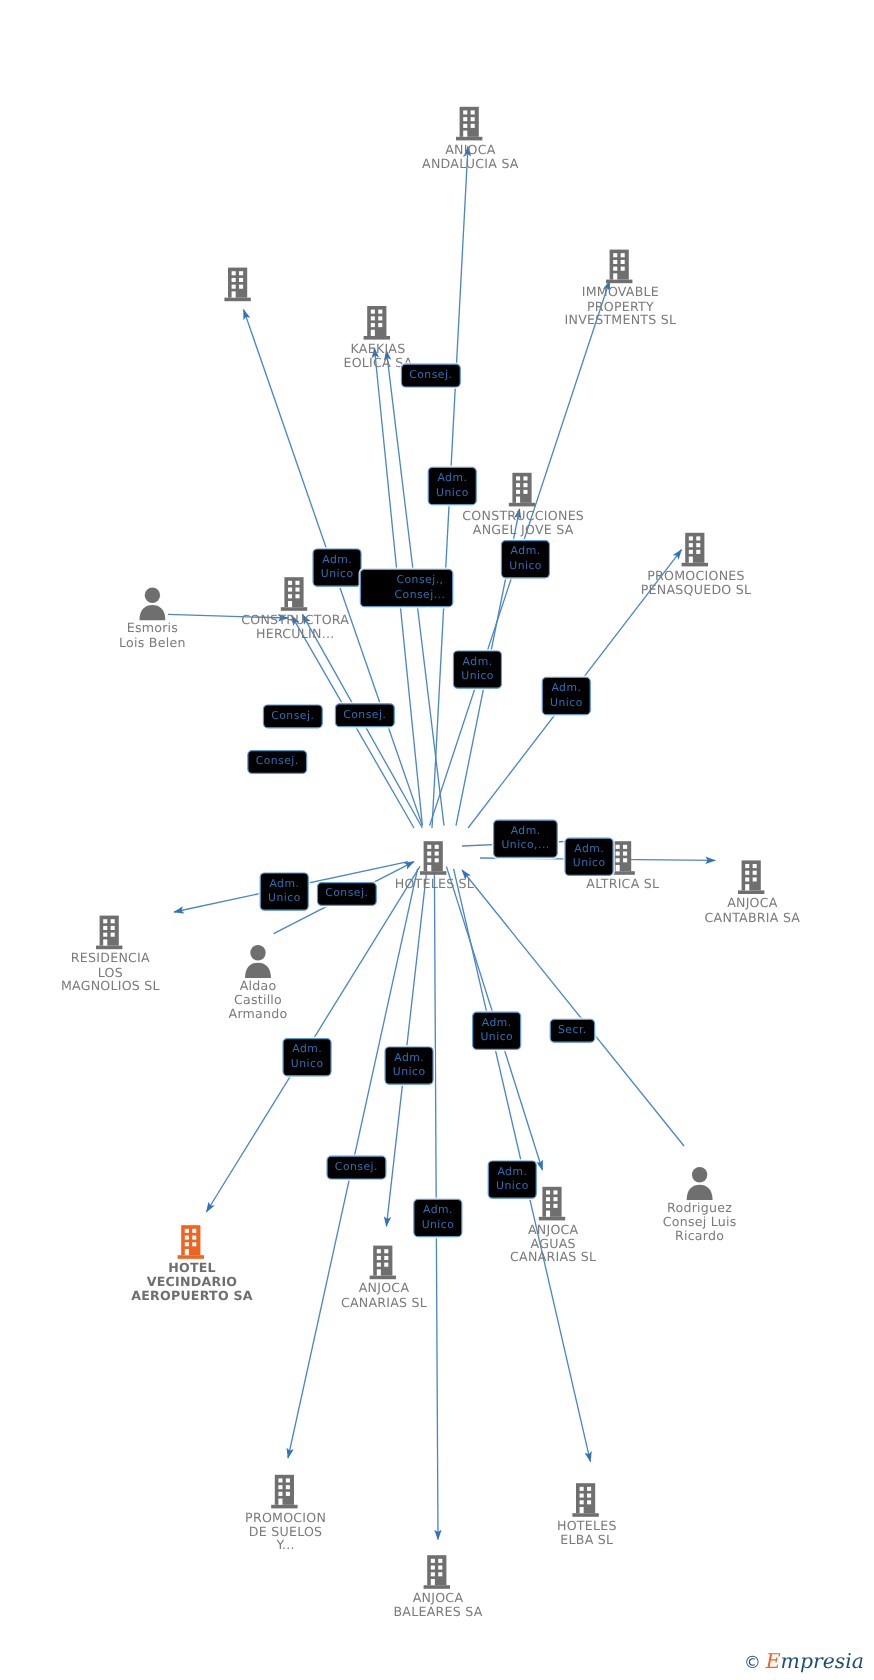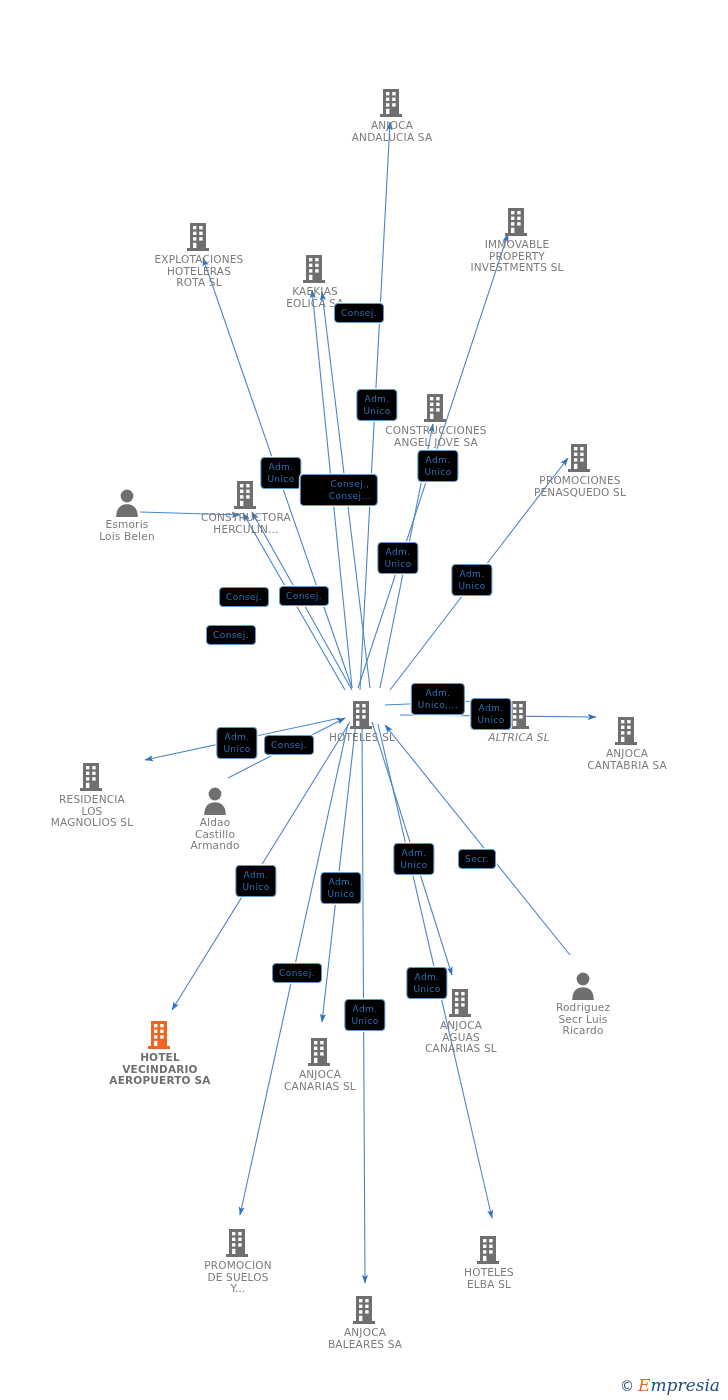--- a/index.html
+++ b/index.html
@@ -104,23 +104,20 @@
             <g fill="#ffffff">
               <rect x="7" y="4" width="3.4" height="3.4"></rect>
               <rect x="13.2" y="4" width="3.4" height="3.4"></rect>
               <rect x="7" y="9.6" width="3.4" height="3.4"></rect>
               <rect x="13.2" y="9.6" width="3.4" height="3.4"></rect>
               <rect x="7" y="15.2" width="3.4" height="3.4"></rect>
               <rect x="13.2" y="15.2" width="3.4" height="3.4"></rect>
               <rect x="7" y="20.8" width="3.4" height="5.2"></rect>
             </g>
           </svg></span>
-        <span class="cap">EXPLOTACIONES
-HOTELERAS
-ROTA SL</span>
       </div>
       <div class="node" style="left: 315px; top: 254px;">
         <span class="glyph"><svg width="26" height="30" viewBox="0 0 26 30" aria-hidden="true">
             <rect x="4" y="1" width="16" height="25" fill="#6f6f6f"></rect>
             <rect x="1" y="26" width="22" height="3" fill="#6f6f6f"></rect>
             <g fill="#ffffff">
               <rect x="7" y="4" width="3.4" height="3.4"></rect>
               <rect x="13.2" y="4" width="3.4" height="3.4"></rect>
               <rect x="7" y="9.6" width="3.4" height="3.4"></rect>
               <rect x="13.2" y="9.6" width="3.4" height="3.4"></rect>
@@ -200,21 +197,21 @@
               <rect x="13.2" y="4" width="3.4" height="3.4"></rect>
               <rect x="7" y="9.6" width="3.4" height="3.4"></rect>
               <rect x="13.2" y="9.6" width="3.4" height="3.4"></rect>
               <rect x="7" y="15.2" width="3.4" height="3.4"></rect>
               <rect x="13.2" y="15.2" width="3.4" height="3.4"></rect>
               <rect x="7" y="20.8" width="3.4" height="5.2"></rect>
             </g>
           </svg></span>
         <span class="cap">HOTELES SL</span>
       </div>
-      <div class="node" style="left: 519px; top: 700px; font-style: italic;">
+      <div class="node" style="left: 519px; top: 700px;">
         <span class="glyph"><svg width="26" height="30" viewBox="0 0 26 30" aria-hidden="true">
             <rect x="4" y="1" width="16" height="25" fill="#6f6f6f"></rect>
             <rect x="1" y="26" width="22" height="3" fill="#6f6f6f"></rect>
             <g fill="#ffffff">
               <rect x="7" y="4" width="3.4" height="3.4"></rect>
               <rect x="13.2" y="4" width="3.4" height="3.4"></rect>
               <rect x="7" y="9.6" width="3.4" height="3.4"></rect>
               <rect x="13.2" y="9.6" width="3.4" height="3.4"></rect>
               <rect x="7" y="15.2" width="3.4" height="3.4"></rect>
               <rect x="13.2" y="15.2" width="3.4" height="3.4"></rect>
@@ -266,21 +263,21 @@
         <span class="cap">Aldao
 Castillo
 Armando</span>
       </div>
       <div class="node" style="left: 583px; top: 970px;">
         <span class="glyph"><svg width="28" height="30" viewBox="0 0 28 30" aria-hidden="true">
             <circle cx="14" cy="9" r="6.4" fill="#6f6f6f"></circle>
             <path d="M3.2 30 C3.2 20.6 8.2 17.2 14 17.2 C19.8 17.2 24.8 20.6 24.8 30 Z" fill="#6f6f6f"></path>
           </svg></span>
         <span class="cap">Rodriguez
-Secr Luis
+Consej Luis
 Ricardo</span>
       </div>
       <div class="node" style="left: 461px; top: 988px;">
         <span class="glyph"><svg width="26" height="30" viewBox="0 0 26 30" aria-hidden="true">
             <rect x="4" y="1" width="16" height="25" fill="#6f6f6f"></rect>
             <rect x="1" y="26" width="22" height="3" fill="#6f6f6f"></rect>
             <g fill="#ffffff">
               <rect x="7" y="4" width="3.4" height="3.4"></rect>
               <rect x="13.2" y="4" width="3.4" height="3.4"></rect>
               <rect x="7" y="9.6" width="3.4" height="3.4"></rect>

